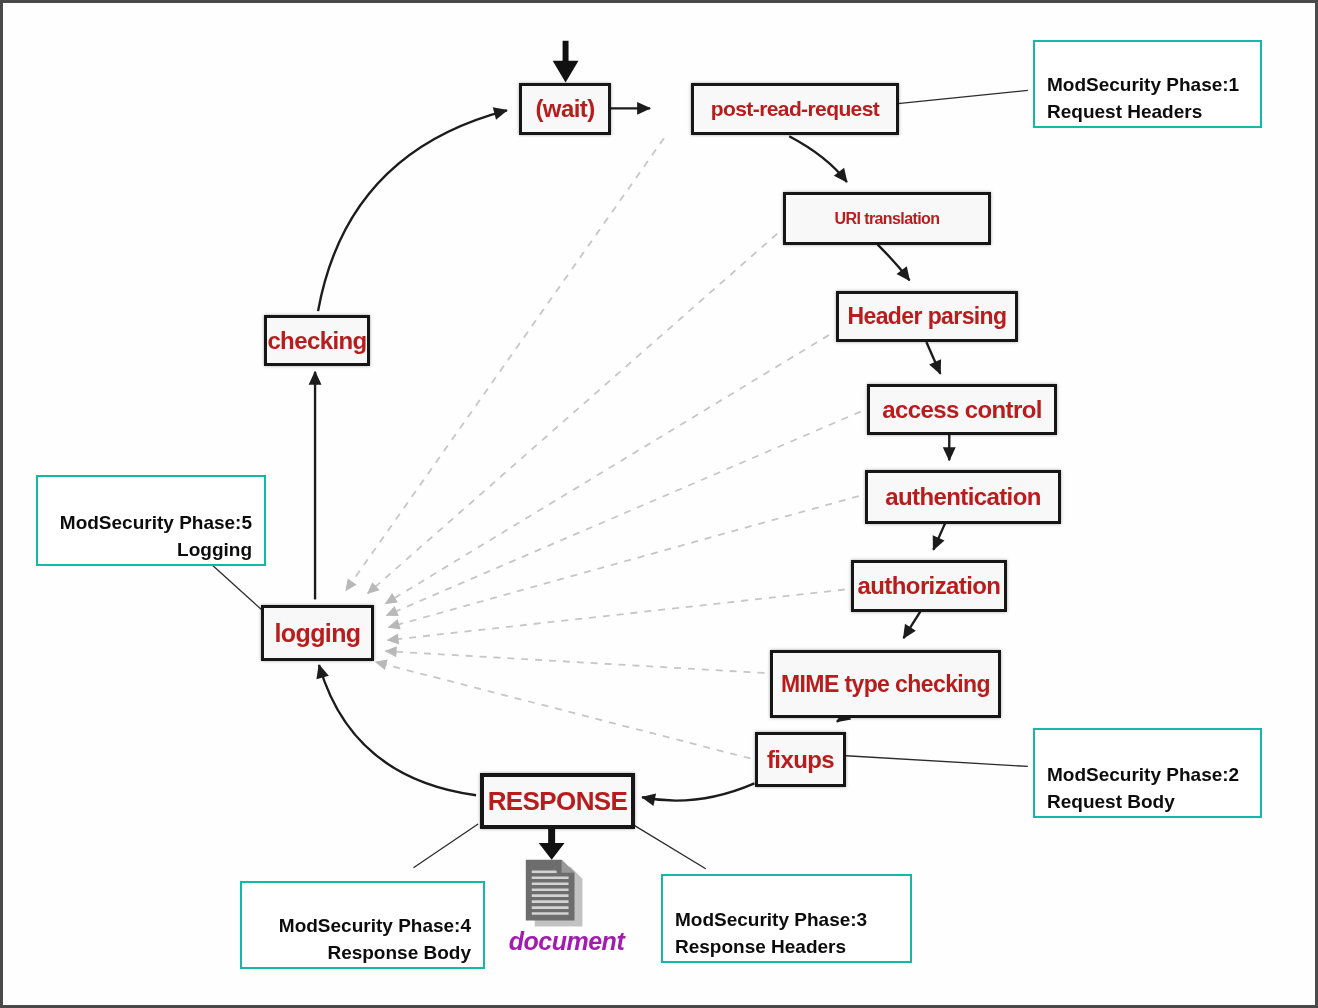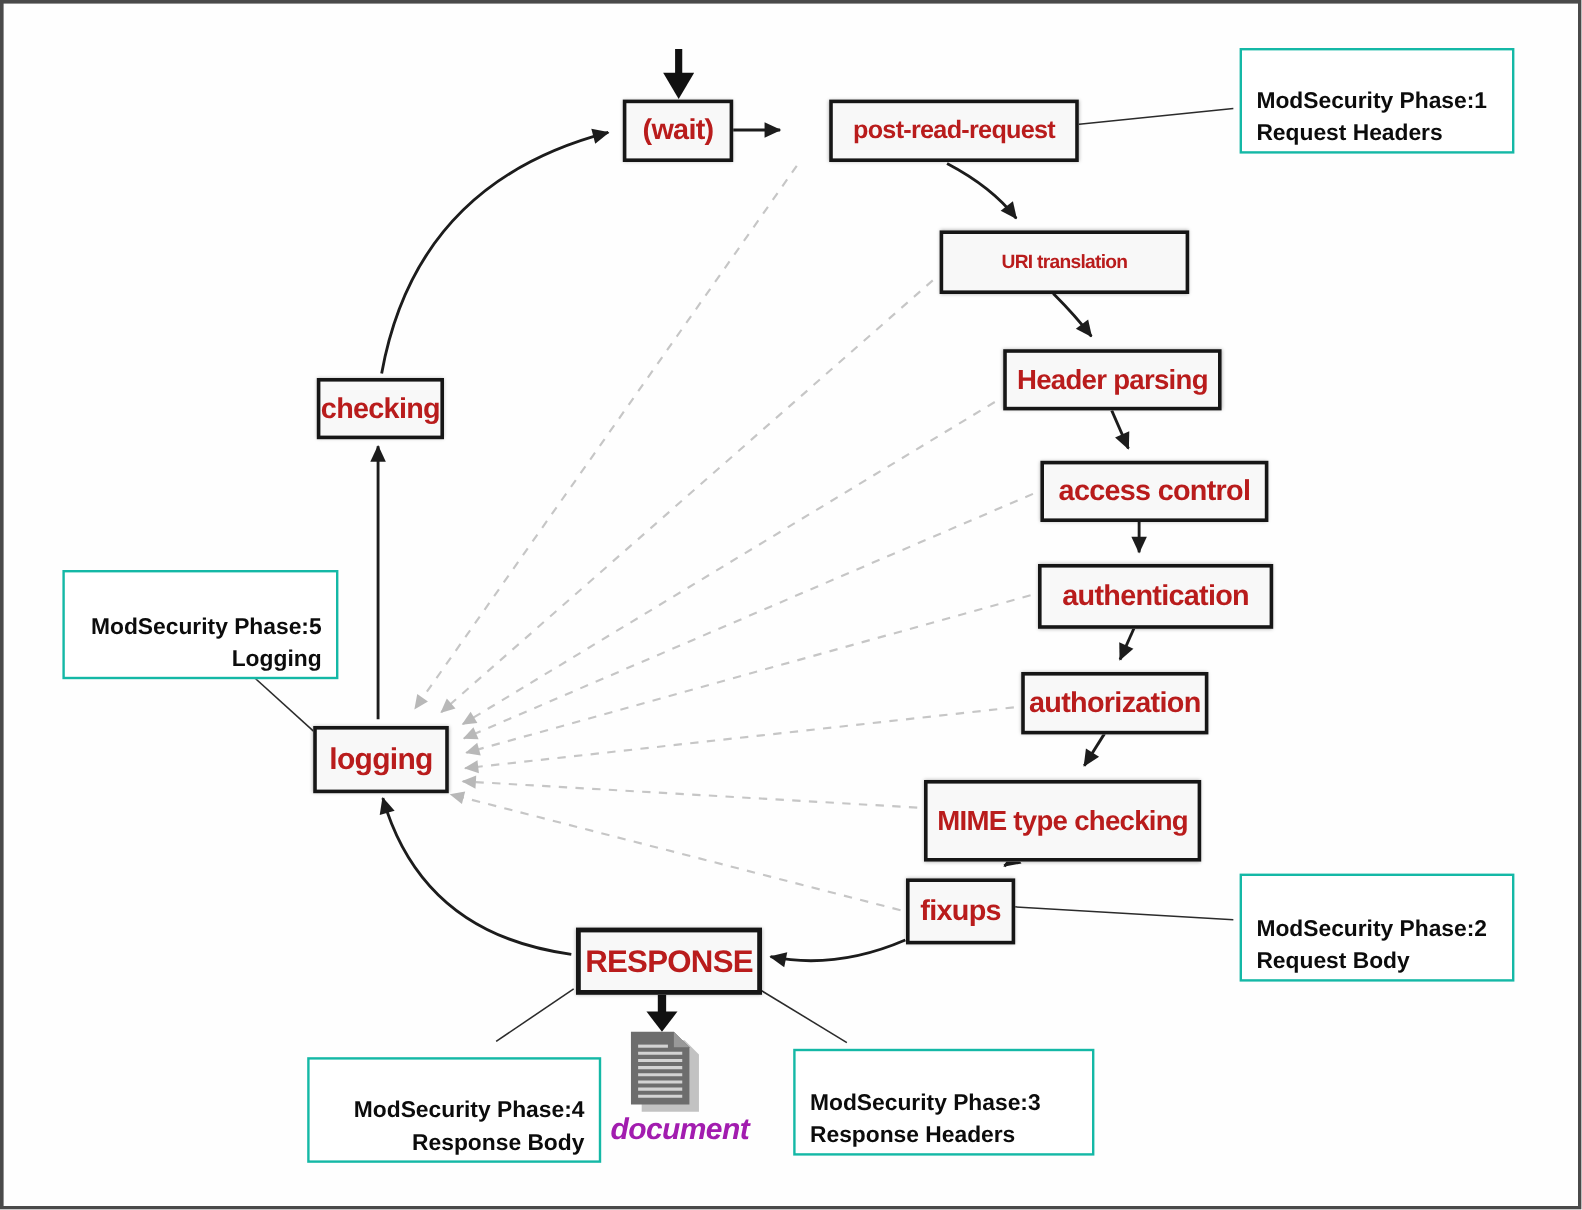--- a/index.html
+++ b/index.html
@@ -13,21 +13,21 @@
     position:absolute;display:flex;align-items:center;justify-content:center;
     background:#f8f8f8;border:3px solid #161616;box-sizing:border-box;
     font-weight:bold;white-space:nowrap;letter-spacing:-0.6px;color:#b91c1c;
     box-shadow:0 0 3px rgba(0,0,0,.35);
   }
   .callout{
     position:absolute;background:#ffffff;border:2px solid #14b8a6;box-sizing:border-box;
     display:flex;flex-direction:column;justify-content:flex-end;
     padding:13px 12px 0 12px;font-weight:bold;font-size:19px;line-height:1.45;color:#0c0c0c;
   }
-  .callout.right{text-align:right;margin-left:16px;}
+  .callout.right{text-align:right;}
   .doc-label{
     position:absolute;font-weight:bold;font-style:italic;font-size:25px;
     text-align:center;color:#a21caf;letter-spacing:-0.5px;
   }
 </style>
 </head>
 <body>
 
 <div id="stage">
 

